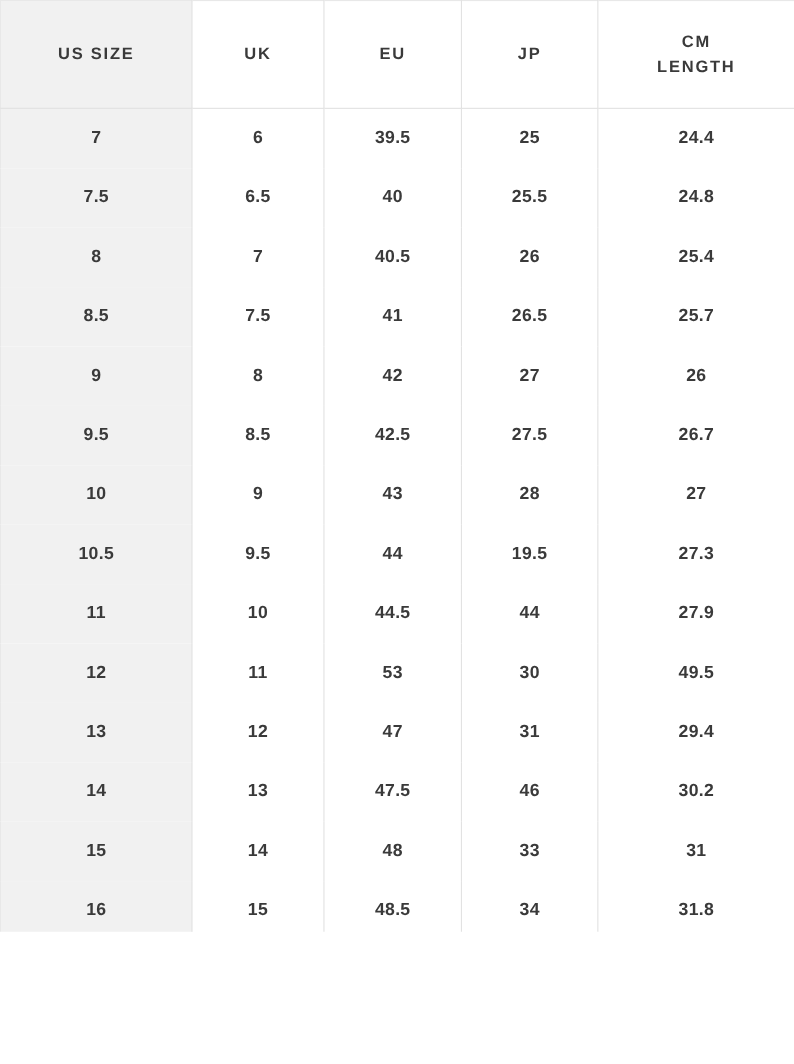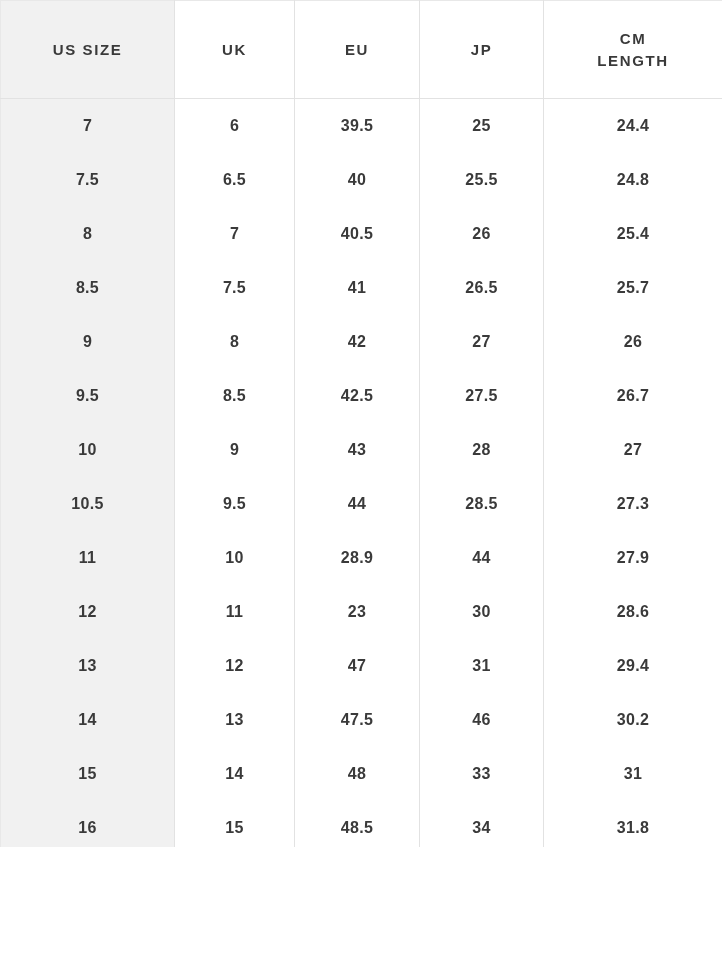--- a/index.html
+++ b/index.html
@@ -164,36 +164,36 @@
           <td>10</td>
           <td>9</td>
           <td>43</td>
           <td>28</td>
           <td>27</td>
         </tr>
         <tr>
           <td>10.5</td>
           <td>9.5</td>
           <td>44</td>
-          <td>28.5</td>
+          <td>19.5</td>
           <td>27.3</td>
         </tr>
         <tr>
           <td>11</td>
           <td>10</td>
-          <td>28.9</td>
+          <td>44.5</td>
           <td>44</td>
           <td>27.9</td>
         </tr>
         <tr>
           <td>12</td>
           <td>11</td>
-          <td>23</td>
+          <td>53</td>
           <td>30</td>
-          <td>28.6</td>
+          <td>49.5</td>
         </tr>
         <tr>
           <td>13</td>
           <td>12</td>
           <td>47</td>
           <td>31</td>
           <td>29.4</td>
         </tr>
         <tr>
           <td>14</td>

